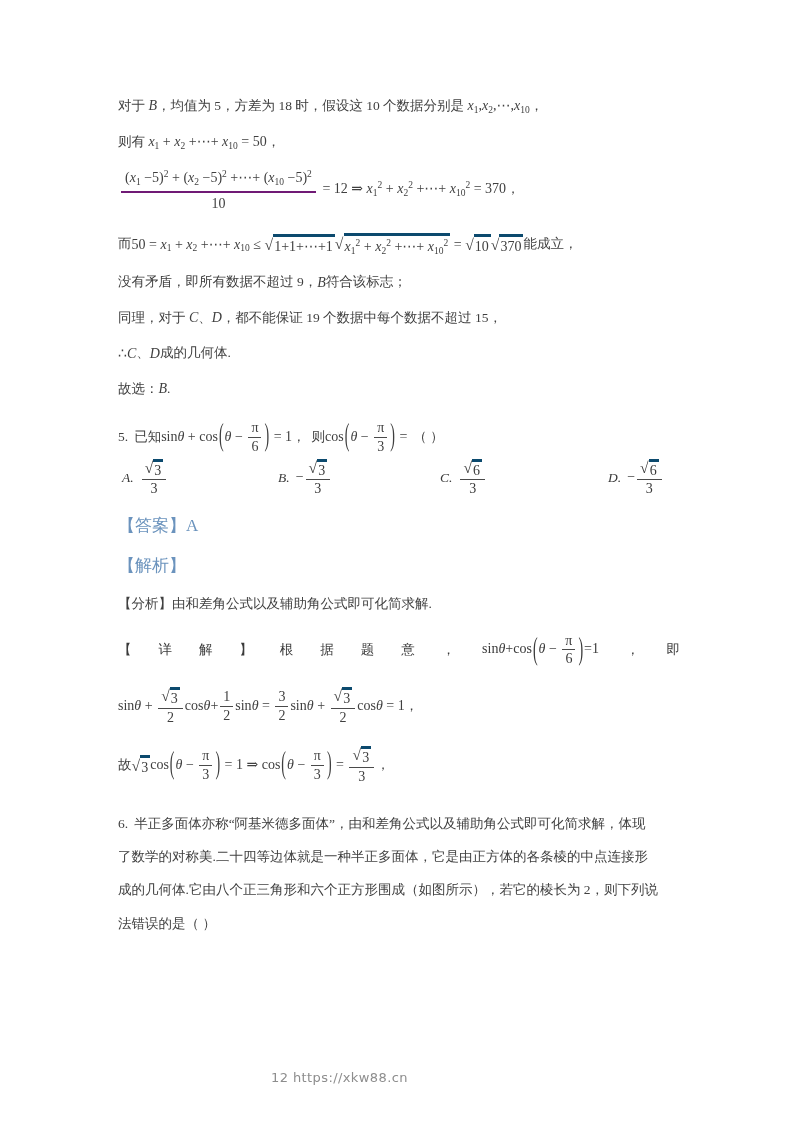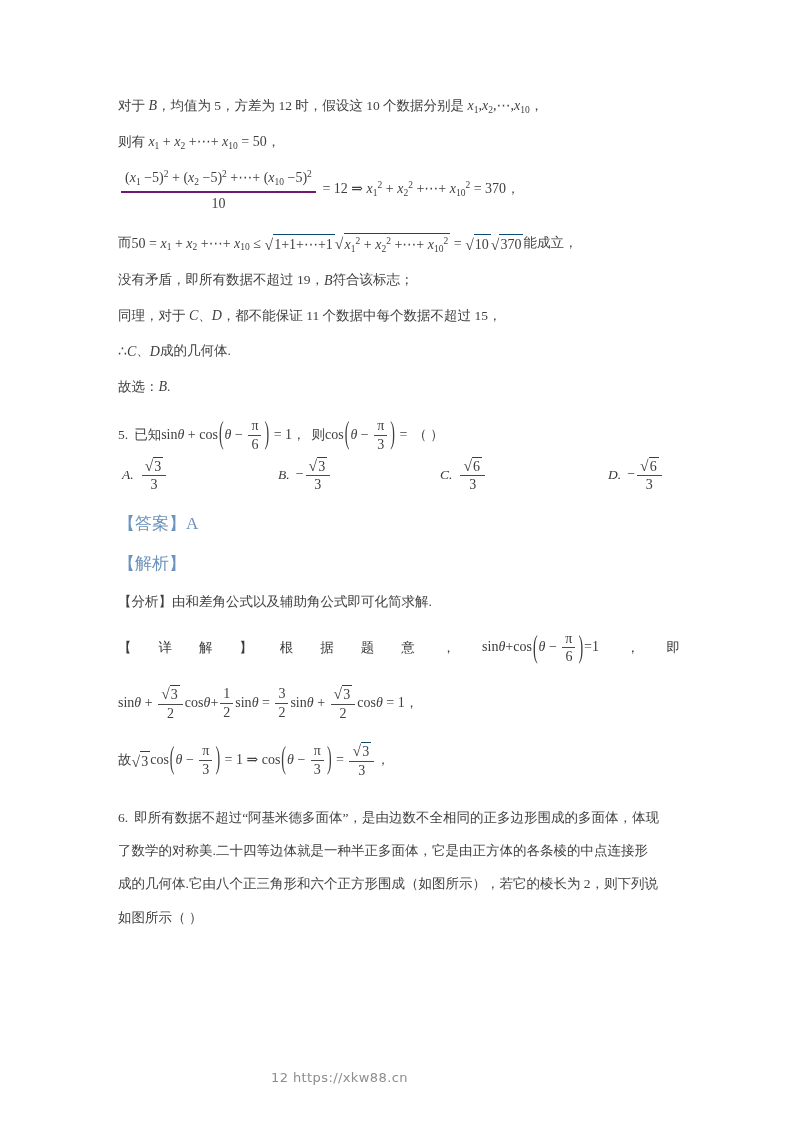--- a/index.html
+++ b/index.html
@@ -89,21 +89,21 @@
   }
   .sqrt::before {
     content: "\221A";
     position: absolute;
     left: 0;
     top: 0.01em;
     font-size: 1.12em;
   }
   .sqrt > .rad {
     display: inline-block;
-    border-top: 1px solid #0c4a6e;
+    border-top: 3px solid #0c4a6e;
     padding: 1px 2px 0 1px;
   }
   
   .paren {
     display: inline-block;
     vertical-align: middle;
     white-space: nowrap;
   }
   .paren > .pl, .paren > .pr {
     display: inline-block;
@@ -203,21 +203,21 @@
   .gap-s { display: inline-block; width: 6px; }
 </style>
 </head>
 <body>
 
 <div class="page">
   <div class="content">
 
     <div class="blk line">
       <span class="cn">对于</span>
-      <span class="math it">B</span><span class="cn">，均值为 5，方差为 12 时，假设这 10 个数据分别是</span>
+      <span class="math it">B</span><span class="cn">，均值为 5，方差为 18 时，假设这 10 个数据分别是</span>
       <span class="math"><span class="it">x</span><span class="subn">1</span>,<span class="it">x</span><span class="subn">2</span>,⋯,<span class="it">x</span><span class="subn">10</span></span><span class="cn">，</span>
     </div>
 
     <div class="blk line">
       <span class="cn">则有</span>
       <span class="math"><span class="it">x</span><span class="subn">1</span> + <span class="it">x</span><span class="subn">2</span> +⋯+ <span class="it">x</span><span class="subn">10</span> = 50</span><span class="cn">，</span>
     </div>
 
     <div class="blk line" style="margin-bottom:20px;">
       <span class="math">
@@ -226,26 +226,26 @@
           <span class="den">10</span>
         </span>
         = 12 ⇒ <span class="it">x</span><span class="subn">1</span><span class="sup">2</span> + <span class="it">x</span><span class="subn">2</span><span class="sup">2</span> +⋯+ <span class="it">x</span><span class="subn">10</span><span class="sup">2</span> = 370</span><span class="cn">，</span>
     </div>
 
     <div class="blk line">
       <span class="cn">而</span><span class="math">50 = <span class="it">x</span><span class="subn">1</span> + <span class="it">x</span><span class="subn">2</span> +⋯+ <span class="it">x</span><span class="subn">10</span> ≤ <span class="sqrt"><span class="rad">1+1+⋯+1</span></span><span class="sqrt"><span class="rad"><span class="it">x</span><span class="subn">1</span><span class="sup">2</span> + <span class="it">x</span><span class="subn">2</span><span class="sup">2</span> +⋯+ <span class="it">x</span><span class="subn">10</span><span class="sup">2</span></span></span> = <span class="sqrt"><span class="rad">10</span></span><span class="sqrt"><span class="rad">370</span></span></span><span class="cn">能成立，</span>
     </div>
 
     <div class="blk line">
-      <span class="cn">没有矛盾，即所有数据不超过 19，</span><span class="math it">B</span><span class="cn">符合该标志；</span>
+      <span class="cn">没有矛盾，即所有数据不超过 9，</span><span class="math it">B</span><span class="cn">符合该标志；</span>
     </div>
 
     <div class="blk line">
       <span class="cn">同理，对于</span>
-      <span class="math it">C</span><span class="cn">、</span><span class="math it">D</span><span class="cn">，都不能保证 11 个数据中每个数据不超过 15，</span>
+      <span class="math it">C</span><span class="cn">、</span><span class="math it">D</span><span class="cn">，都不能保证 19 个数据中每个数据不超过 15，</span>
     </div>
 
     <div class="blk line">
       <span class="math">∴</span><span class="math it">C</span><span class="cn">、</span><span class="math it">D</span><span class="cn">成的几何体.</span>
     </div>
 
     <div class="blk line" style="margin-bottom:22px;">
       <span class="cn">故选：</span><span class="math it">B</span><span class="cn">.</span>
     </div>
 
@@ -301,25 +301,25 @@
 
     <div class="blk line" style="margin-bottom:22px;">
       <span class="cn">故</span><span class="math"><span class="sqrt"><span class="rad">3</span></span>cos<span class="paren"><span class="pl">(</span><span class="body"><span class="it">θ</span> − <span class="frac"><span class="num">π</span><span class="den">3</span></span></span><span class="pr">)</span></span> = 1 ⇒ cos<span class="paren"><span class="pl">(</span><span class="body"><span class="it">θ</span> − <span class="frac"><span class="num">π</span><span class="den">3</span></span></span><span class="pr">)</span></span> = <span class="frac"><span class="num"><span class="sqrt"><span class="rad">3</span></span></span><span class="den">3</span></span></span><span class="cn">，</span>
     </div>
 
 
     <div class="q6">
       <div class="spread para-line">
         <span>6.</span>
           <span class="gap-s"></span>
-          <span style="flex:1;">即所有数据不超过“阿基米德多面体”，是由边数不全相同的正多边形围成的多面体，体现</span>
+          <span style="flex:1;">半正多面体亦称“阿基米德多面体”，由和差角公式以及辅助角公式即可化简求解，体现</span>
       </div>
       <div class="para-line">了数学的对称美.二十四等边体就是一种半正多面体，它是由正方体的各条棱的中点连接形</div>
       <div class="para-line">成的几何体.它由八个正三角形和六个正方形围成（如图所示），若它的棱长为 2，则下列说</div>
-      <div class="para-line">如图所示（       ）</div>
+      <div class="para-line">法错误的是（       ）</div>
     </div>
 
   </div>
 
   <div class="footer">
     <span>12 https://xkw88.cn</span>
   </div>
 </div>
 
 </body></html>

